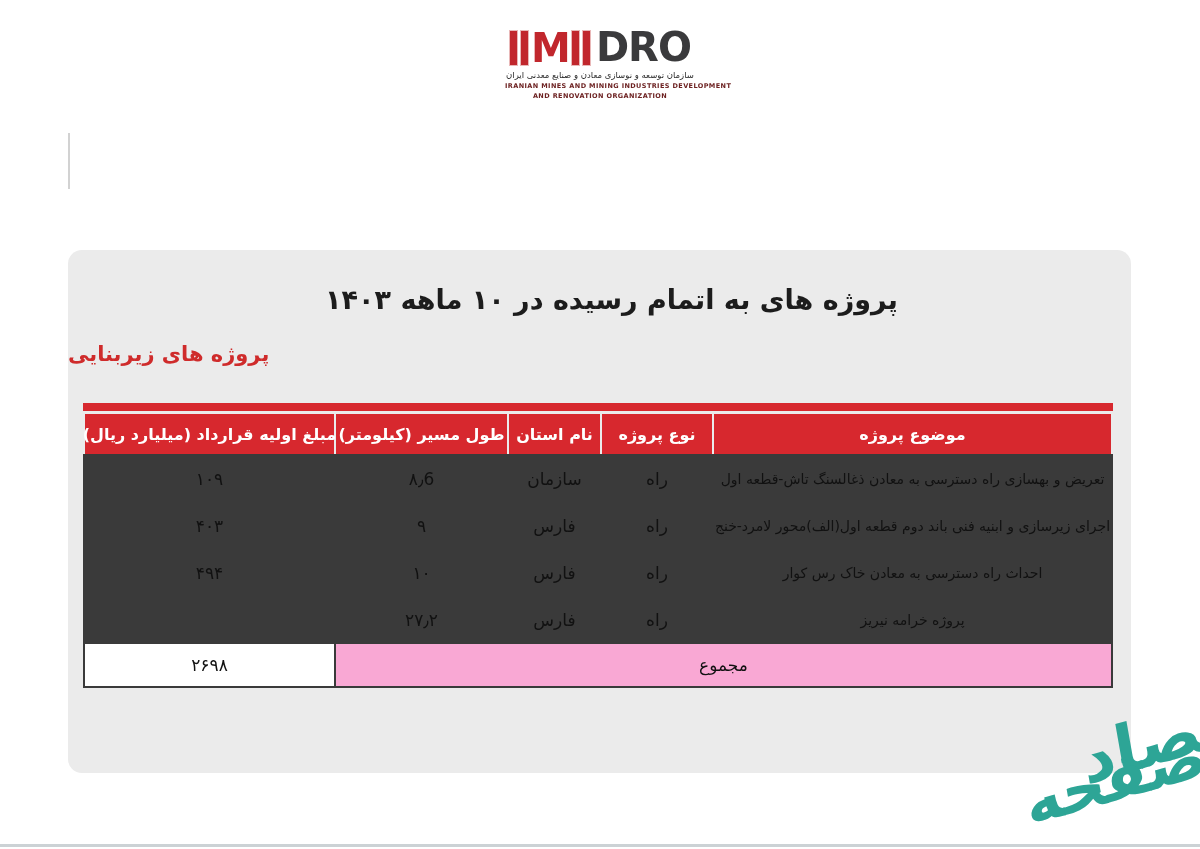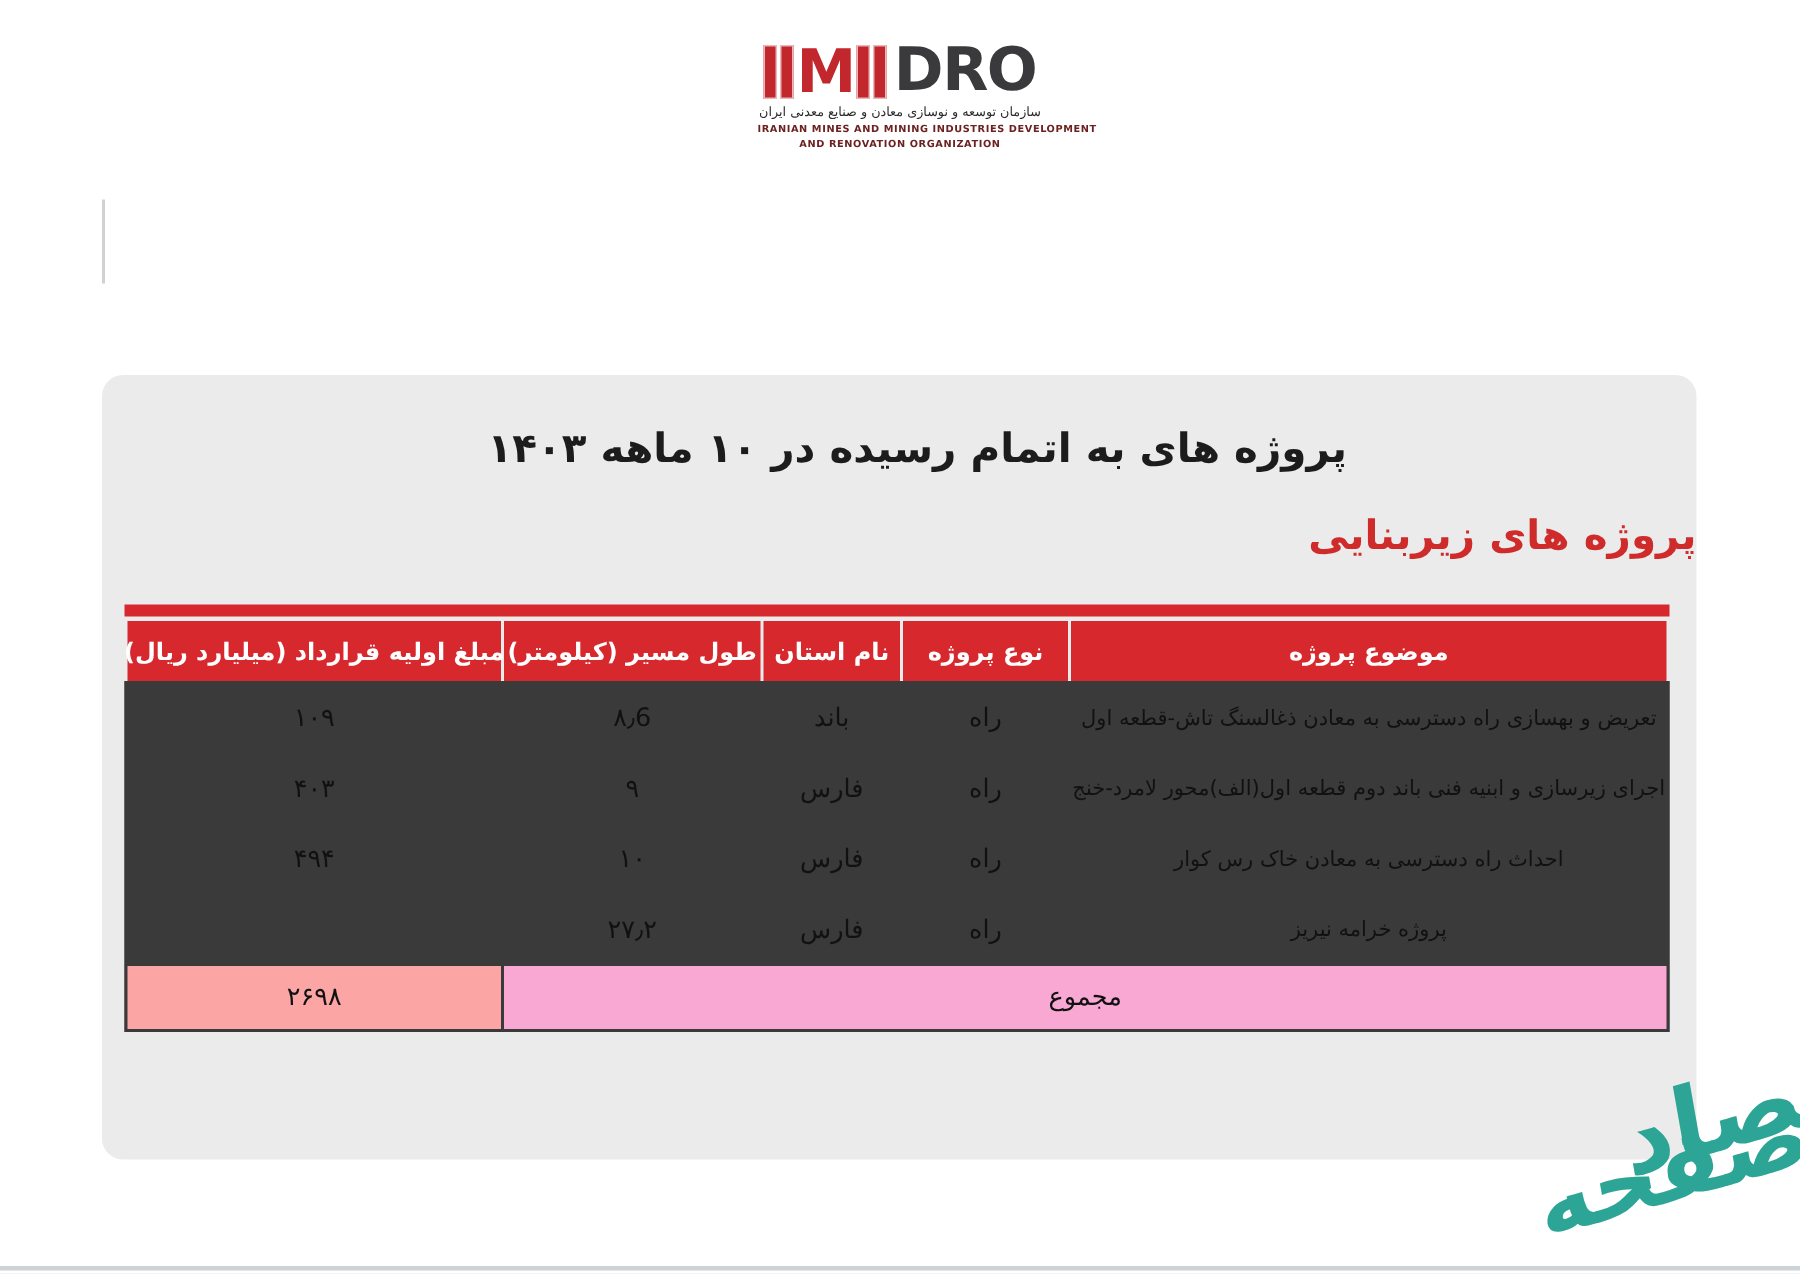--- a/index.html
+++ b/index.html
@@ -35,22 +35,22 @@
   
   .panel {
     position:absolute; left:68px; top:250px; width:1063px; height:523px;
     background:#ebebeb; border-radius:14px;
   }
   .title-1 {
     position:absolute; top:34px; left:12px; width:100%; text-align:center;
     direction:rtl; font-size:27px; font-weight:bold; color:#1c1c1c;
   }
   .title-2 {
-    position:absolute; top:92px; left:0; width:100%; text-align:right;
-    direction:rtl; font-size:27px; font-weight:bold; color:#cf2b2b;
+    position:absolute; top:92px; left:0; width:100%; text-align:left;
+    direction:rtl; font-size:21px; font-weight:bold; color:#cf2b2b;
   }
 
   
   .tbl { position:absolute; left:15px; top:153px; width:1030px; }
   .tbl-topstrip { width:100%; height:8px; background:#d7282e; margin-bottom:3px; }
   .tbl-header {
     direction:rtl; display:grid;
     grid-template-columns:397px 110px 91px 171px 249px;
     gap:2px; padding:0 2px; background:transparent;
   }
@@ -64,21 +64,21 @@
     grid-template-columns:397px 110px 91px 171px 249px;
     grid-template-rows:45px 45px 45px 45px 42px;
     gap:2px; background:#3a3a3a; border:2px solid #3a3a3a;
   }
   .td {
     display:flex; align-items:center; justify-content:center;
     color:#111; font-weight:normal; font-size:17px; white-space:nowrap;
   }
   .td.subject { font-size:14px; padding:0 8px; }
   .total-label { grid-column:span 4; background:#f9a8d4; }
-  .total-amount { background:#fca5a5; }
+  .total-amount { background:#ffffff; }
   .td.total { font-size:17px; }
 
   
   .wm { position:absolute; color:#2da596; font-weight:bold; white-space:nowrap; }
   .wm-second { left:1078px; top:694px; font-size:66px; transform:rotate(-16deg) skewX(-6deg); }
   .wm-first  { left:1022px; top:742px; font-size:62px; transform:rotate(-16deg) skewX(-6deg); }
 
   .bottom-rule { position:absolute; left:0; top:844px; width:100%; height:3px; background:#ccd2d5; }
 </style>
 </head>
@@ -112,21 +112,21 @@
       <div class="th">نوع پروژه</div>
       <div class="th">نام استان</div>
       <div class="th">طول مسیر (کیلومتر)</div>
       <div class="th">مبلغ اولیه قرارداد (میلیارد ریال)</div>
     </div>
 
     <div class="tbl-body">
 
       <div class="td subject row-light">تعریض و بهسازی راه دسترسی به معادن ذغالسنگ تاش-قطعه اول</div>
       <div class="td row-light">راه</div>
-      <div class="td row-light">باند</div>
+      <div class="td row-light">سازمان</div>
       <div class="td row-light">۸٫6</div>
       <div class="td row-light">۱۰۹</div>
 
       <div class="td subject row-dark">اجرای زیرسازی و ابنیه فنی باند دوم قطعه اول(الف)محور لامرد-خنج</div>
       <div class="td row-dark">راه</div>
       <div class="td row-dark">فارس</div>
       <div class="td row-dark">۹</div>
       <div class="td row-dark">۴۰۳</div>
 
       <div class="td subject row-light">احداث راه دسترسی به معادن خاک رس کوار</div>

